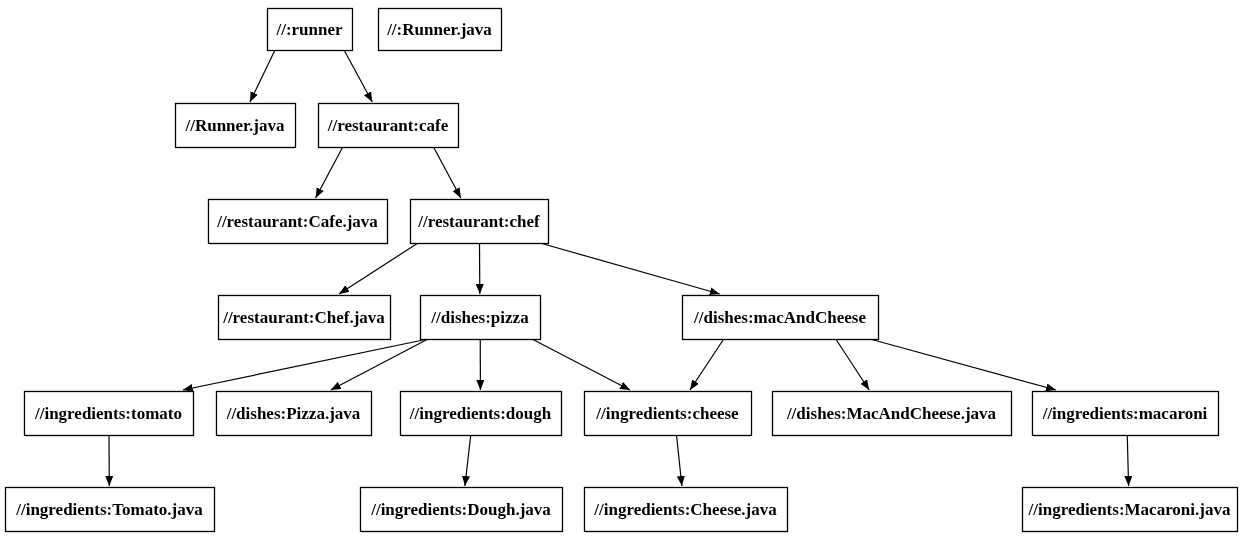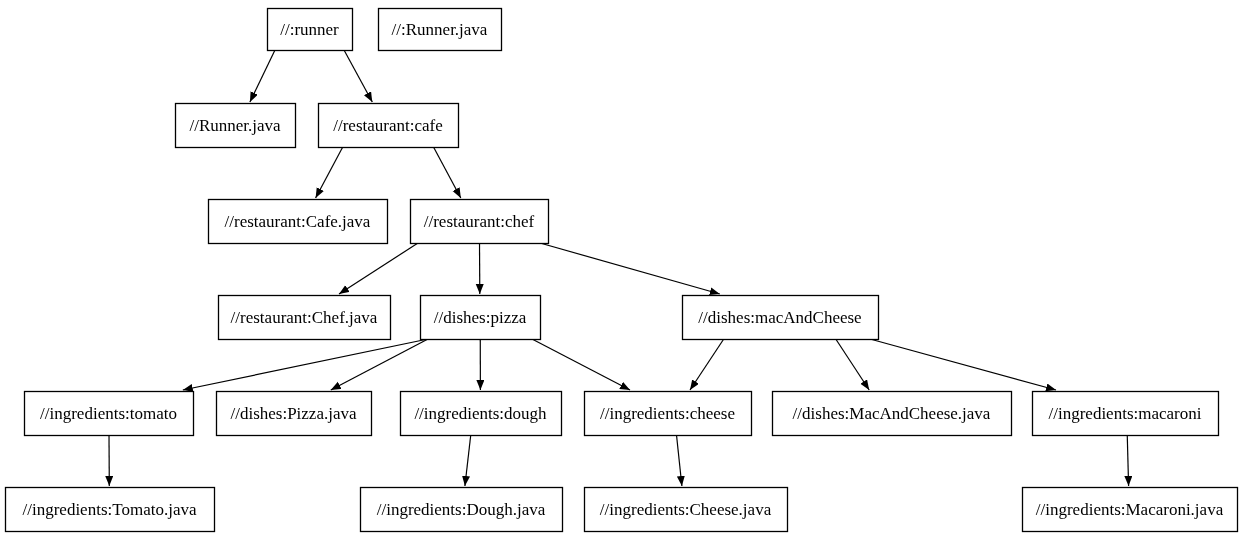--- a/index.html
+++ b/index.html
@@ -7,20 +7,21 @@
     padding: 0;
     background: #ffffff;
   }
   .canvas {
     position: relative;
     width: 1242px;
     height: 539px;
     background: #ffffff;
     overflow: hidden;
     font-family: "Liberation Serif", "DejaVu Serif", serif;
+    font-weight: bold;
   }
   svg text {
     font-family: "Liberation Serif", "DejaVu Serif", serif;
     font-size: 17px;
   }
 </style>
 </head>
 <body>
 
 <div class="canvas">

